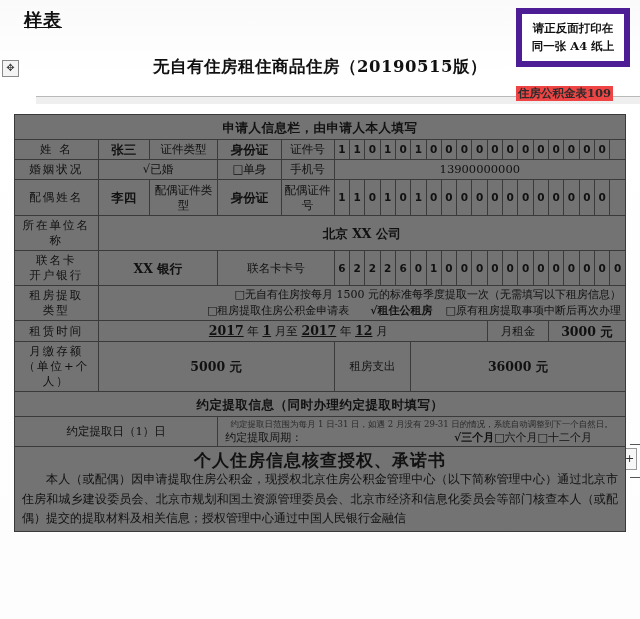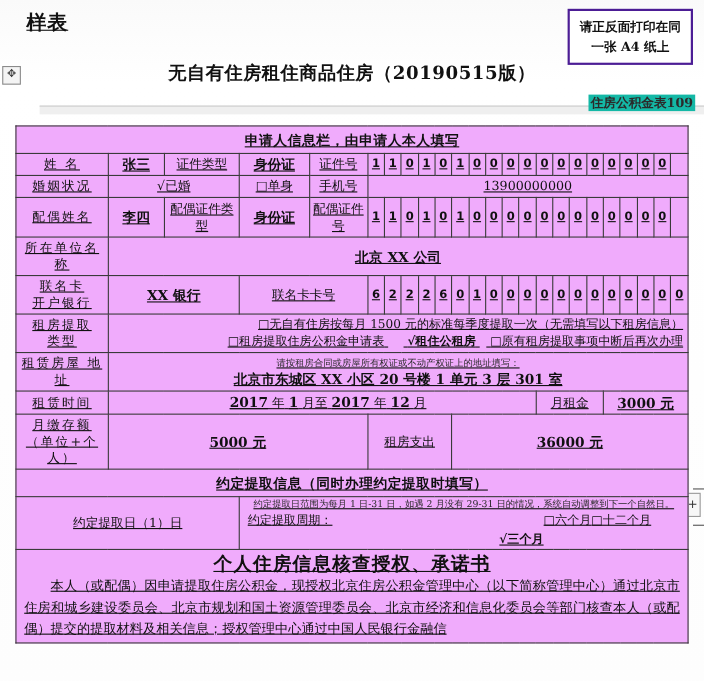--- a/index.html
+++ b/index.html
@@ -82,65 +82,64 @@
     font-family: "DejaVu Serif", "Liberation Serif", serif;
     font-weight: bold;
     font-size: 18px;
     letter-spacing: 1px;
     text-decoration: underline;
   }
   .print-note {
     position: absolute;
     right: 10px; top: 8px;
     width: 114px;
-    border: 2px solid #4c1d95;
+    border: 6px solid #4c1d95;
     padding: 5px 6px 6px 6px;
     box-sizing: border-box;
     font-family: "DejaVu Serif", "Liberation Serif", serif;
     font-weight: bold;
     font-size: 11.5px;
     line-height: 18px;
     text-align: center;
     background: #fff;
   }
   .form-title {
     position: absolute;
     left: 0; right: 0; top: 56px;
     text-align: center;
     font-family: "DejaVu Serif", "Liberation Serif", serif;
     font-weight: bold;
     font-size: 16.5px;
     letter-spacing: 0.5px;
   }
   .form-code {
     position: absolute;
-    right: 8px; top: 86px;
+    right: 27px; top: 86px;
     font-family: "DejaVu Serif", "Liberation Serif", serif;
     font-size: 11.5px;
     font-weight: bold;
     color: #2b2b2b;
-    background: #14b8a6;
+    background: #ef4444;
     padding: 0 2px;
   }
 
   
   .form-wrap {
     position: absolute;
     left: 14px; top: 114px;
     width: 612px;
   }
   table.form {
     width: 100%;
     border-collapse: collapse;
     table-layout: fixed;
     font-family: "DejaVu Serif", "Liberation Serif", serif;
     font-size: 11.5px;
     color: #111;
-    background: #f0abfc;
-    text-decoration: underline;
+    background: #737373;
   }
   table.form td {
     border: 1px solid #3a3a3a;
     padding: 2px 3px;
     vertical-align: middle;
     text-align: center;
     line-height: 15px;
     word-break: break-all;
   }
   .band {
@@ -182,21 +181,21 @@
     font-weight: bold;
     font-size: 12.5px;
   }
   .opt-line {
     font-size: 11px;
     line-height: 16px;
     text-align: right;
     padding-left: 4px;
     white-space: nowrap;
   }
-  .tick { font-weight: bold; margin-top: 18px; }
+  .tick { font-weight: bold; }
   .u { text-decoration: underline; }
 
   .period-row {
     display: flex;
     justify-content: flex-end;
     padding-right: 28px;
     font-size: 11px;
   }
   .period-lead {
     margin-right: auto;
@@ -355,27 +354,20 @@
           <div class="opt-line">
             <span>□租房提取住房公积金申请表</span>
             <span style="display:inline-block;width:14px"></span>
             <span class="tick">√租住公租房</span>
             <span style="display:inline-block;width:6px"></span>
             <span>□原有租房提取事项中断后再次办理</span>
           </div>
         </td>
       </tr>
 
-      <tr class="h2line">
-        <td class="lbl">租赁房屋 地<br>址</td>
-        <td colspan="23" class="left" style="padding:1px 5px;">
-          <div class="small-note">请按租房合同或房屋所有权证或不动产权证上的地址填写：</div>
-          <div class="addr-val">北京市东城区 XX 小区 20 号楼 1 单元 3 层 301 室</div>
-        </td>
-      </tr>
 
       <tr>
         <td class="lbl">租赁时间</td>
         <td colspan="14" class="left" style="padding-left:14px;margin-top:21px;">
           <span class="u val-bold">2017</span>
           <span>年</span>
           <span class="u val-bold">1</span>
           <span>月至</span>
           <span class="u val-bold">2017</span>
           <span>年</span>

